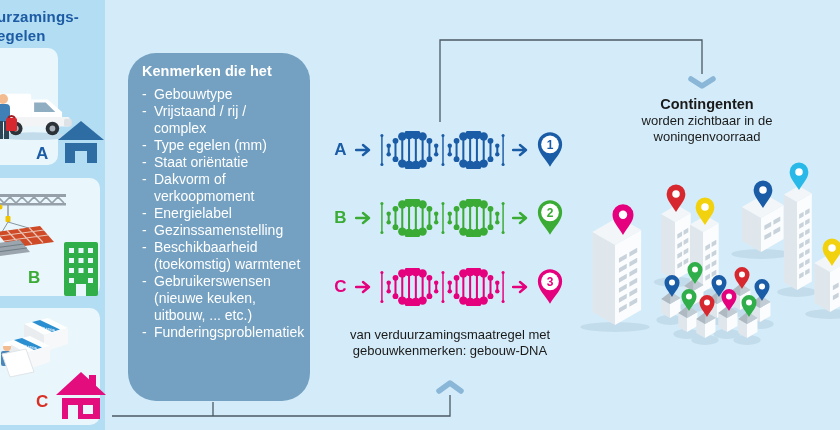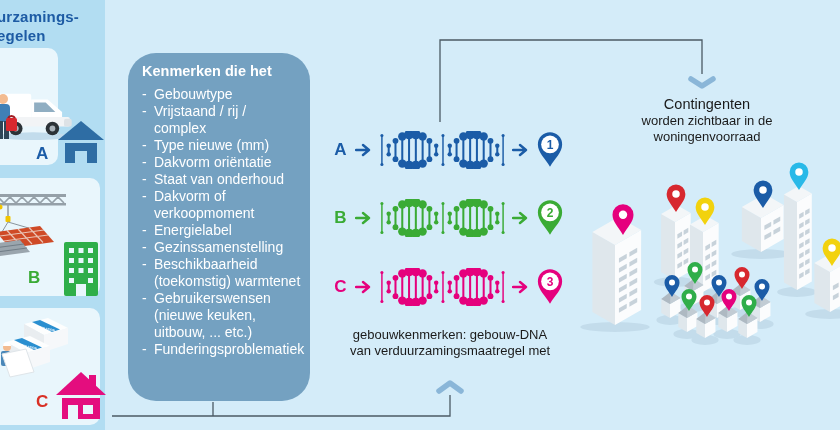--- a/index.html
+++ b/index.html
@@ -32,21 +32,21 @@
   .row-c{top:267px;color:#e5007d;}
   .dna-row .rl{font-size:17px;font-weight:800;width:17px;text-align:center;}
   .arr{width:18px;height:14px;flex:none;}
   .dna-svg{width:127px;height:38px;flex:none;}
   .pin{position:relative;width:28px;height:38px;flex:none;}
   .pin svg{position:absolute;left:0;top:0;}
   .pin-num{position:absolute;left:0;top:6.5px;width:28px;text-align:center;
            font-size:12px;font-weight:800;}
   
   .caption{text-align:center;color:#1a1a1a;}
-  .caption .cap-title{font-weight:400;font-size:14.5px;line-height:18px;}
+  .caption .cap-title{font-weight:700;font-size:14.5px;line-height:18px;}
   .caption .cap-line{font-size:13px;line-height:16px;}
   .koppeling{left:340px;top:327px;width:220px;}
   .contingenten{left:612px;top:95px;width:190px;}
   .overlay{left:0;top:0;pointer-events:none;}
   .city{left:575px;top:140px;}
   .ill{pointer-events:none;}
 </style>
 </head>
 <body>
 
@@ -148,23 +148,22 @@
   <rect x="27" y="33" width="10" height="9" fill="#e9f6fc"></rect>
 </svg>
 
 <div class="abs dna-box">
   <h2>
     <span>Kenmerken die het</span><br>
   </h2>
   <ul>
       <li>Gebouwtype</li>
       <li>Vrijstaand / rij / complex</li>
-      <li>Type nieuwe (mm)</li>
-      <li>Dakvorm oriëntatie</li>
-      <li>Staat van onderhoud</li>
+      <li>Type egelen (mm)</li>
+      <li>Staat oriëntatie</li>
       <li>Dakvorm of verkoopmoment</li>
       <li>Energielabel</li>
       <li>Gezinssamenstelling</li>
       <li>Beschikbaarheid (toekomstig) warmtenet</li>
       <li>Gebruikerswensen (nieuwe keuken, uitbouw, ... etc.)</li>
       <li>Funderingsproblematiek</li>
     </ul>
 </div>
 
 <div class="abs dna-row row-a">
@@ -387,22 +386,22 @@
   <span class="pin">
     <svg width="28" height="38" viewBox="0 0 30 40">
         <path d="M15,38 C10,29 2,23 2,14 A13,13 0 1,1 28,14 C28,23 20,29 15,38 Z" fill="currentColor"></path>
         <circle cx="15" cy="14" r="9.5" fill="#fff"></circle>
       </svg>
     <span class="pin-num">3</span>
   </span>
 </div>
 
 <div class="abs caption koppeling">
+  <div class="cap-line">van verduurzamingsmaatregel met</div>
   <div class="cap-line">gebouwkenmerken: gebouw-DNA</div>
-  <div class="cap-line">van verduurzamingsmaatregel met</div>
 </div>
 
 <div class="abs caption contingenten">
   <div class="cap-title">Contingenten</div>
   <div class="cap-line">worden zichtbaar in de</div>
   <div class="cap-line">woningenvoorraad</div>
 </div>
 
 <svg class="abs city" width="265" height="205" viewBox="0 0 265 205">
     <ellipse cx="186" cy="114" rx="29.759999999999998" ry="5" fill="#c3dceb"></ellipse>

